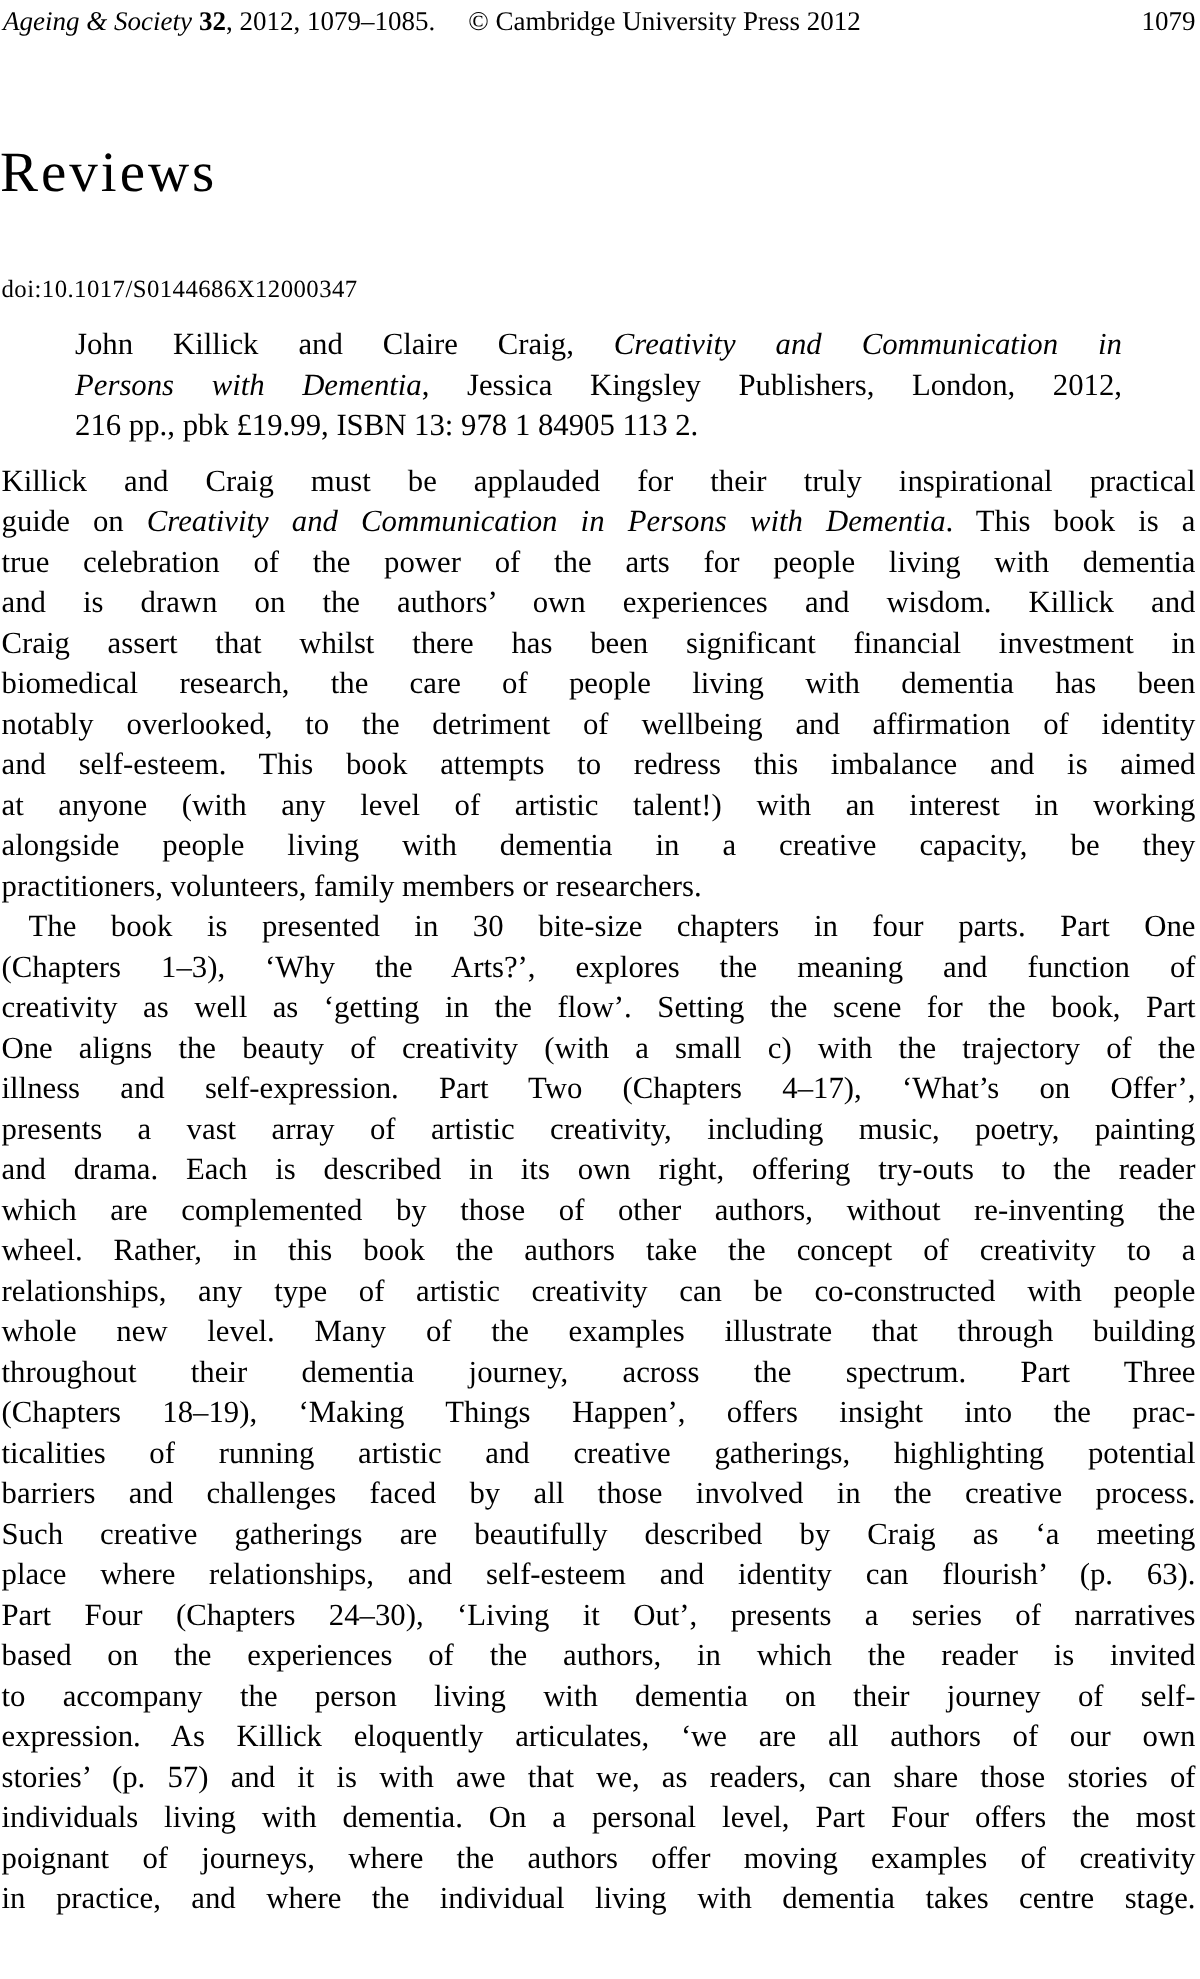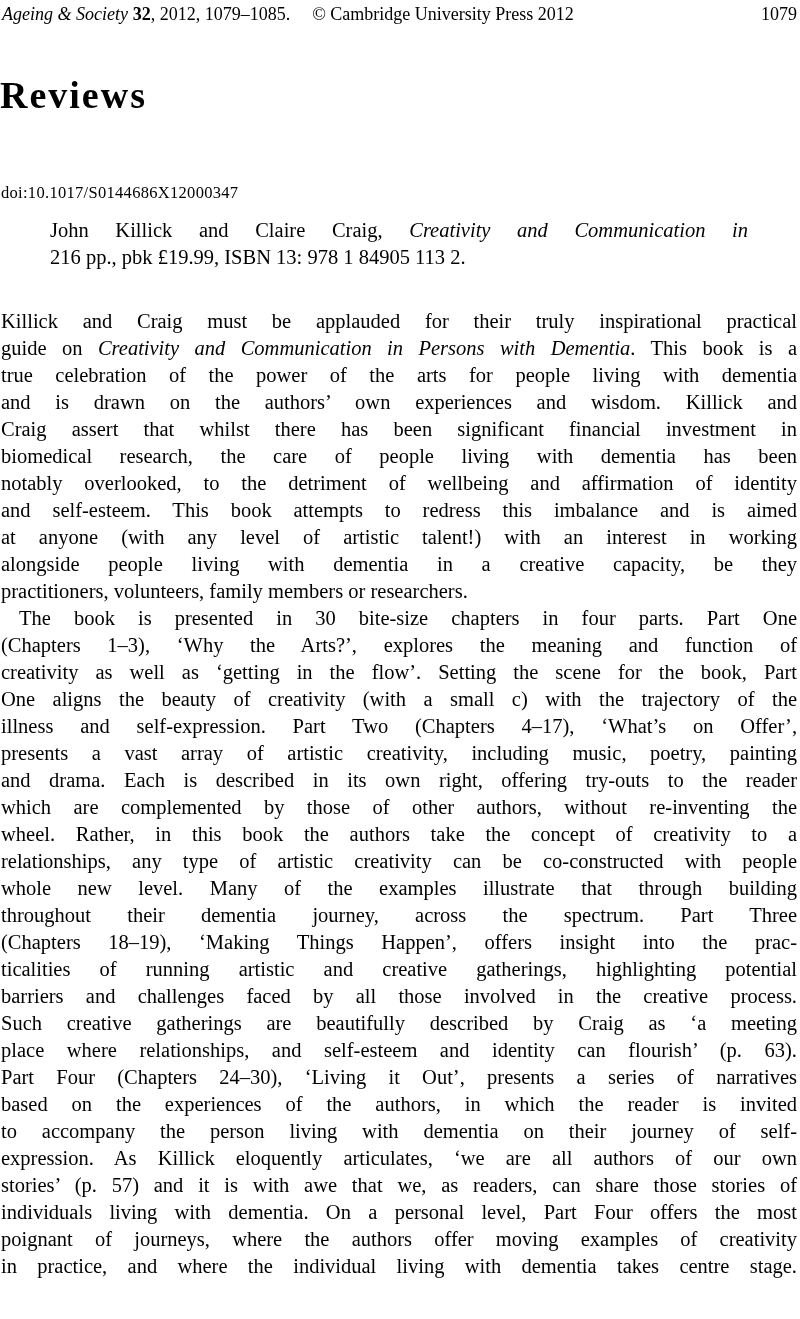--- a/index.html
+++ b/index.html
@@ -19,25 +19,25 @@
     justify-content: space-between;
     align-items: baseline;
     font-size: 18px;
     line-height: 22px;
   }
   .journal-name { font-style: italic; }
   .volume { font-weight: 700; margin-left: 0.26em; }
   .copyright { margin-left: 22px; }
   h1.page-title {
     position: absolute;
-    top: 76px; left: 0;
+    top: 96px; left: 0;
     margin: 0;
     font-size: 38px;
     line-height: 38px;
-    font-weight: 700;
+    font-weight: 400;
     letter-spacing: 2px;
   }
   .doi-line {
     position: absolute;
     top: 183px; left: 1px;
     font-size: 16.5px;
     letter-spacing: 0.3px;
     text-align: right;
   }
   .citation {
@@ -75,20 +75,21 @@
     </div>
     <div>1079</div>
   </div>
 
   <h1 class="page-title">Reviews</h1>
 
   <div class="doi-line">doi:10.1017/S0144686X12000347</div>
 
   <div class="citation">
       <div class="tline"><span>John Killick and Claire Craig, </span><em>Creativity and Communication in</em></div>
+      <div class="tline"><em>Persons with Dementia</em><span>, Jessica Kingsley Publishers, London, 2012,</span></div>
       <div class="tline lastline"><span>216 pp., pbk £19.99, ISBN 13: 978 1 84905 113 2.</span></div>
     </div>
 
   <div class="review-body">
       <div class="paragraph">
         <div class="tline"><span>Killick and Craig must be applauded for their truly inspirational practical</span></div>
         <div class="tline"><span>guide on </span><em>Creativity and Communication in Persons with Dementia</em><span>. This book is a</span></div>
         <div class="tline"><span>true celebration of the power of the arts for people living with dementia</span></div>
         <div class="tline"><span>and is drawn on the authors’ own experiences and wisdom. Killick and</span></div>
         <div class="tline"><span>Craig assert that whilst there has been significant financial investment in</span></div>

